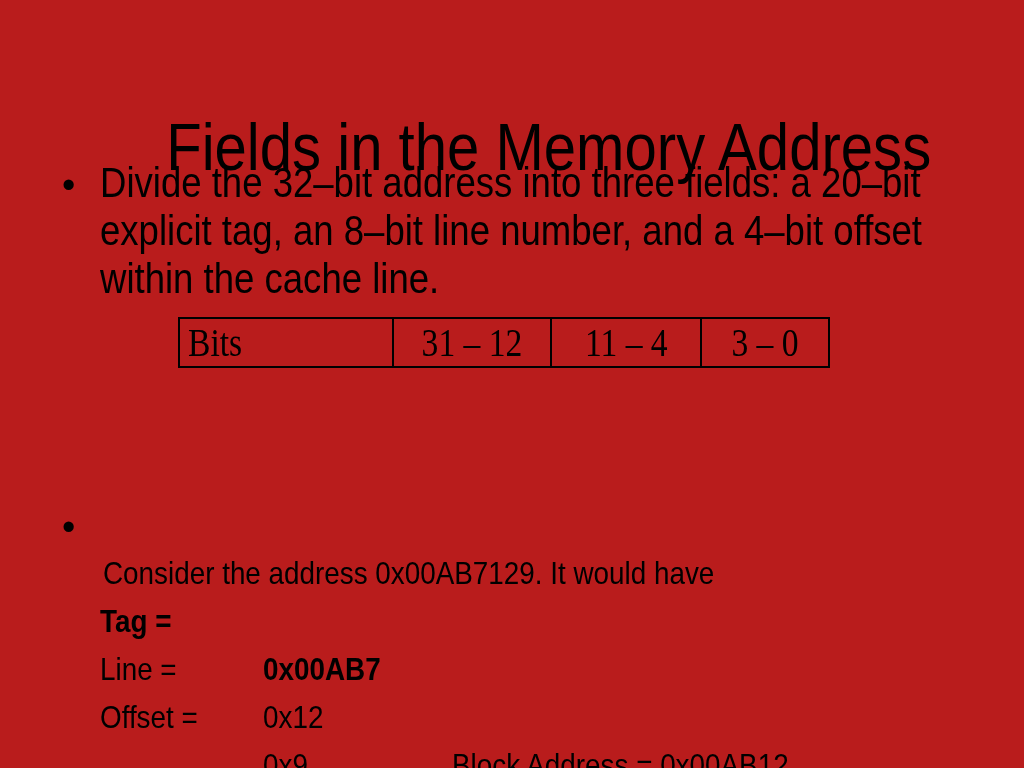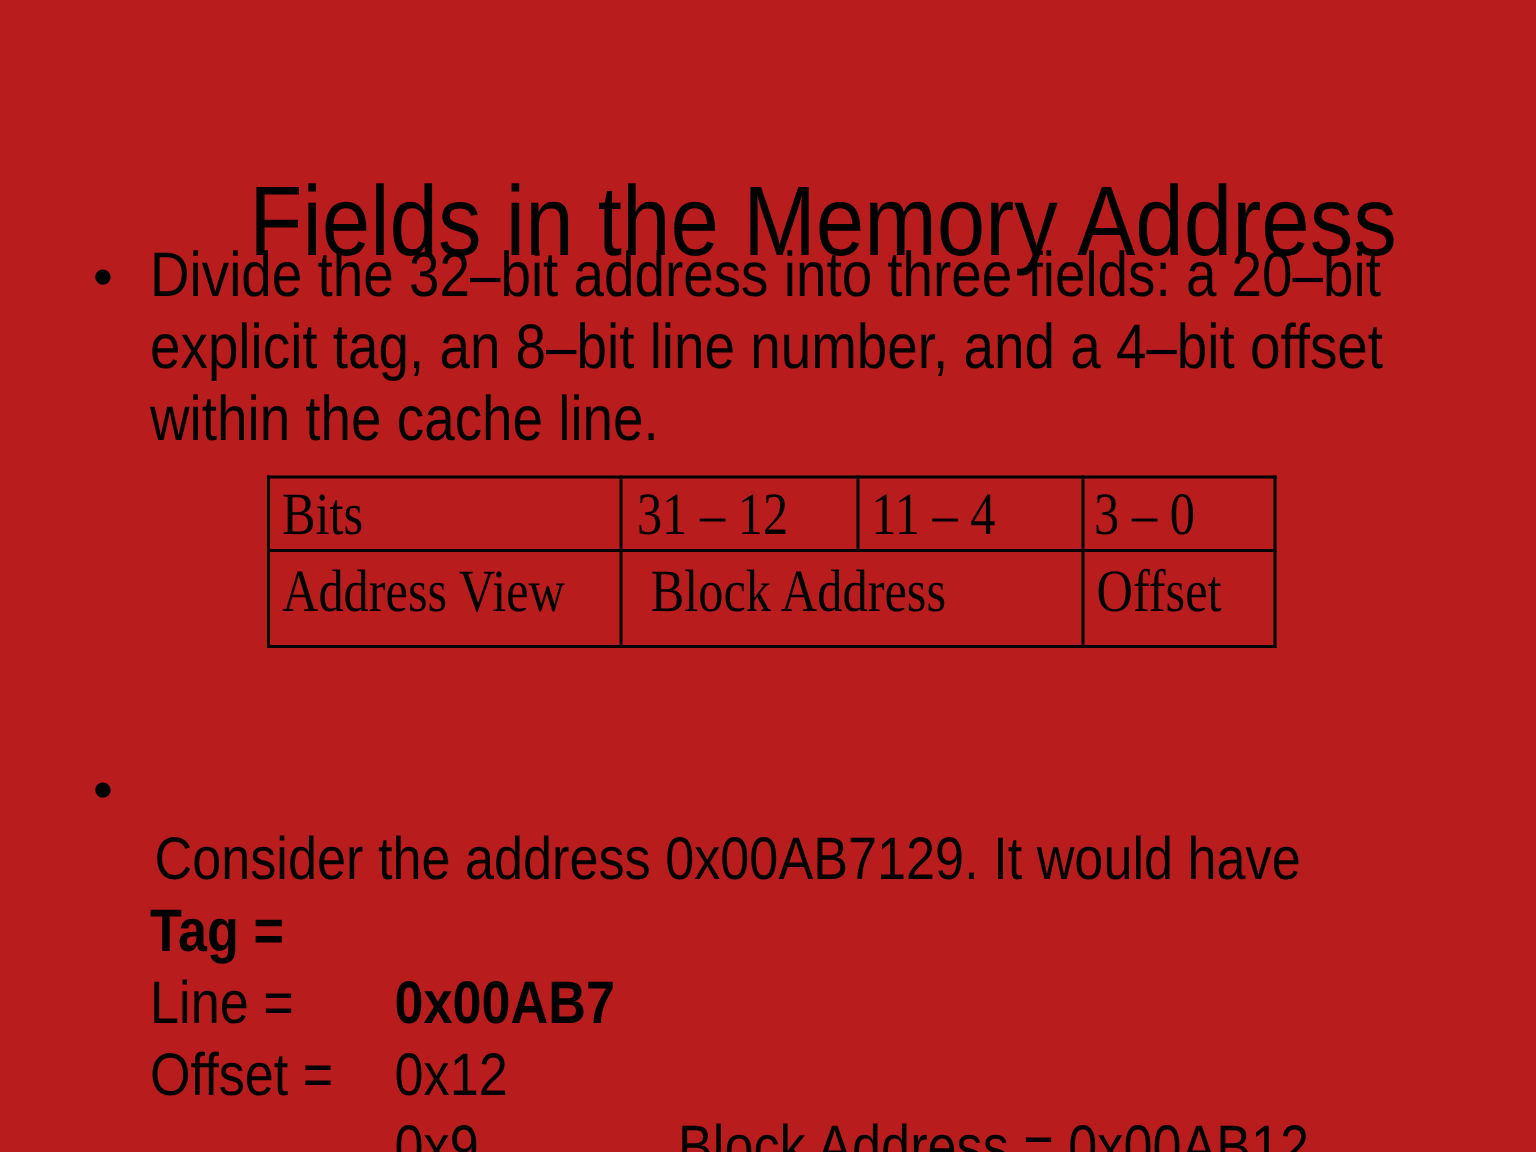--- a/index.html
+++ b/index.html
@@ -41,21 +41,21 @@
     font-size: 42px;
     line-height: 48px;
     white-space: pre;
     transform: scaleX(0.87);
     transform-origin: 0 0;
   }
   .ex-line {
     position: absolute;
     left: 0;
     width: 1024px;
-    font-size: 40px;
+    font-size: 32px;
     line-height: 48px;
     white-space: pre;
   }
   .ex-line span {
     position: absolute;
     display: inline-block;
     transform: scaleX(0.87);
     transform-origin: 0 0;
     white-space: pre;
   }
@@ -73,21 +73,21 @@
     color: #000000;
   }
   .fields-table td {
     border: 2px solid #000000;
     padding: 0;
     overflow: hidden;
   }
   .fields-table tr.r1 td, .fields-table tr.r2 td { height: 47px; vertical-align: middle; margin-left: 21px; }
   .fields-table tr.r3 td { height: 60px; vertical-align: top; padding-top: 2px; }
   .fields-table td.left { text-align: left; padding-left: 8px; }
-  .fields-table td.center { }
+  .fields-table td.center { text-align: center; }
   .fields-table .sq-l {
     display: inline-block;
     transform: scaleX(0.84);
     transform-origin: 0 50%;
     white-space: pre;
   }
   .fields-table .sq-c {
     display: inline-block;
     transform: scaleX(0.84);
     transform-origin: 50% 50%;
@@ -115,25 +115,20 @@
       <col style="width:150px">
       <col style="width:128px">
     </colgroup>
     <tbody>
       <tr class="r1">
         <td class="left"><span class="sq-l">Bits</span></td>
         <td class="center"><span class="sq-c">31 – 12</span></td>
         <td class="center"><span class="sq-c">11 – 4</span></td>
         <td class="center"><span class="sq-c">3 – 0</span></td>
       </tr>
-      <tr class="r3">
-        <td class="left"><span class="sq-l">Address View</span></td>
-        <td class="center" colspan="2"><span class="sq-c">Block Address</span></td>
-        <td class="left"><span class="sq-l">Offset</span></td>
-      </tr>
     </tbody>
   </table>
 
   <div class="bullet-dot" style="top:503px;">•</div>
   <div class="ex-line" style="top:501px;">
     <span class="at-label" style="left:103px;">Consider the address 0x00AB7129. It would have</span>
   </div>
 
   <div class="ex-line" style="top:549px;font-weight:bold;">
     <span class="at-label">Tag =</span>

